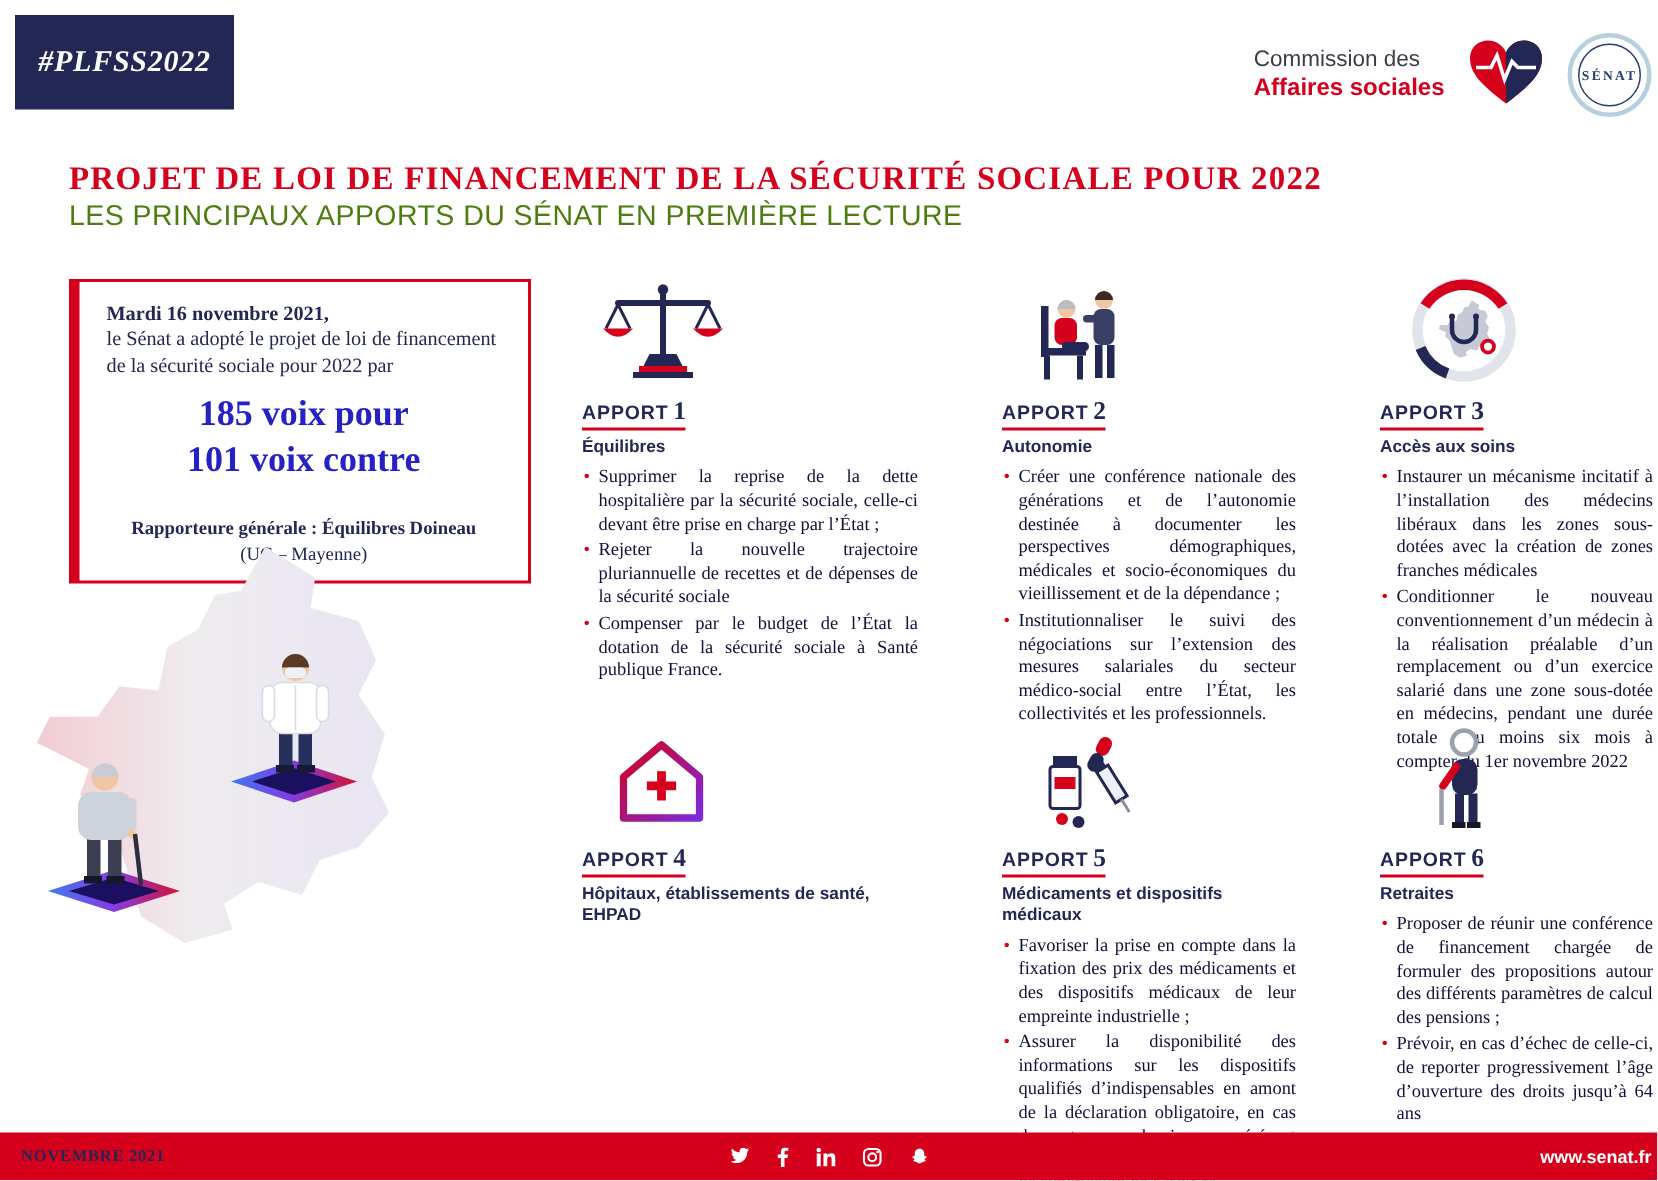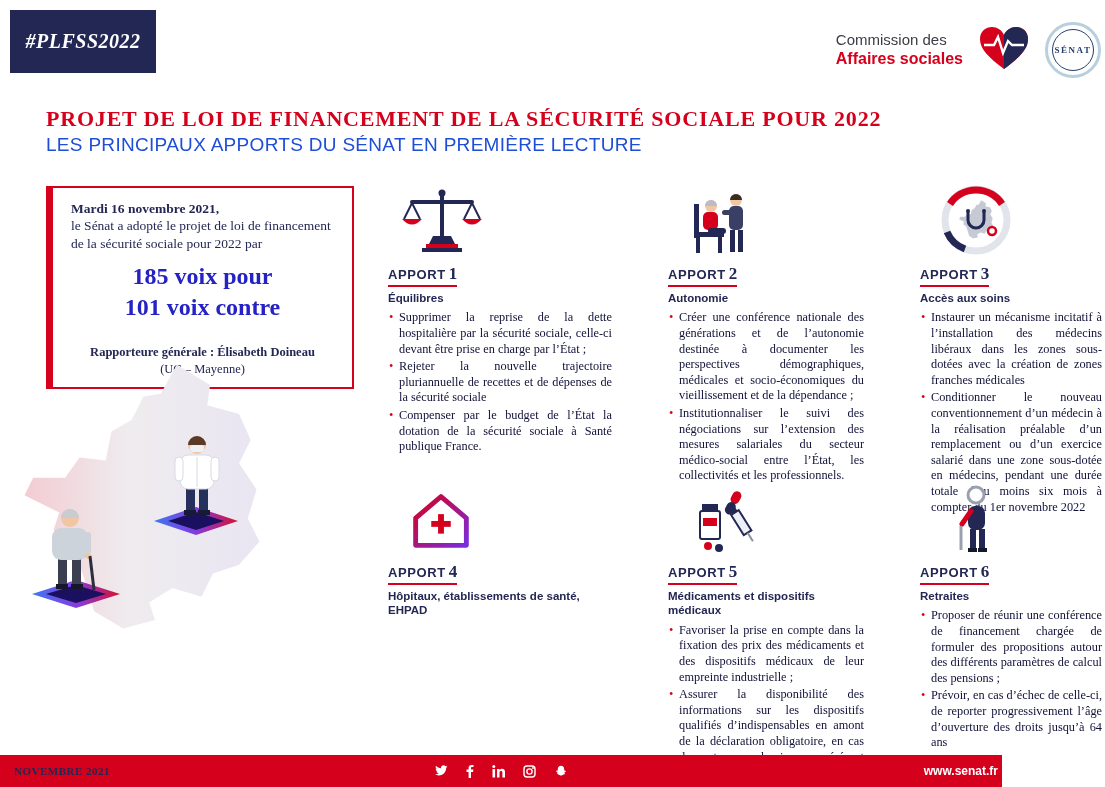--- a/index.html
+++ b/index.html
@@ -17,21 +17,21 @@
   .commission .l2 { color:#d5001c; font-size:16px; font-weight:bold; }
   .senat-logo { width:56px; height:56px; border-radius:50%; border:3px solid #b7cfdf;
     display:flex; align-items:center; justify-content:center; position:relative; background:#fff; }
   .senat-logo::before { content:""; position:absolute; inset:4px; border:1px solid #27406e; border-radius:50%; }
   .senat-logo span { font-family:"Liberation Serif", serif; font-size:9px; letter-spacing:1.5px; color:#27406e; font-weight:bold; }
 
   
   .main-title { position:absolute; left:46px; top:106px; font-family:"Liberation Serif", serif;
     font-weight:bold; font-size:22px; letter-spacing:.8px; color:#d5001c; }
   .sub-title { position:absolute; left:46px; top:134px; font-family:"Liberation Sans", sans-serif;
-    font-size:19px; letter-spacing:.3px; color:#1d4ed8; }
+    font-size:19px; letter-spacing:.3px; color:#4d7c0f; }
 
   
   .vote-box { position:absolute; left:46px; top:186px; width:308px; border:2px solid #d5001c;
     border-left-width:7px; padding:13px 18px 9px 18px; color:#232753; }
   .vb-date { font-weight:bold; font-size:13.5px; }
   .vb-intro { font-size:13.5px; line-height:1.3; }
   .vb-votes { text-align:center; color:#2421c5; font-weight:bold; font-size:24px; line-height:1.3; margin:9px 0 21px; }
   .vb-rapporteur { text-align:center; font-size:12.5px; line-height:1.35; }
   .vb-rapporteur .b { font-weight:bold; }
 
@@ -49,21 +49,21 @@
     letter-spacing:.6px; color:#232753; }
   .apport-num { font-family:"Liberation Serif", serif; font-weight:bold; font-size:17px; color:#232753; margin-left:3px; }
   .apport-title { font-family:"Liberation Sans", sans-serif; font-weight:bold; font-size:11.5px;
     color:#232753; line-height:1.25; margin:2px 0 5px; }
   .apport-list { list-style:none; margin:0; padding-left:11px; }
   .apport-list li { position:relative; font-size:12.3px; line-height:1.27; color:#101038;
     text-align:justify; margin-bottom:2px; }
   .apport-list li::before { content:"•"; color:#d5001c; position:absolute; left:-10px; top:0; }
 
   
-  .footer { position:absolute; left:0; bottom:0; width:1002px; height:32px; background:#d5001c;
+  .footer { position:absolute; left:0; bottom:0; width:1105px; height:32px; background:#d5001c;
     display:flex; align-items:center; z-index:5;gap:28px; }
   .footer-date { color:#232753; font-family:"Liberation Serif", serif; font-weight:bold;
     font-size:11px; letter-spacing:.5px; padding-left:14px; }
   .footer-social { position:absolute; left:50%; transform:translateX(-50%); display:flex; gap:18px; align-items:center; }
   .footer-social svg { display:block; }
   .footer-site { margin-left:auto; padding-right:4px; color:#fff;
     font-family:"Liberation Sans", sans-serif; font-weight:bold; font-size:12px; }
 </style>
 </head>
 <body>
@@ -100,21 +100,21 @@
   <div class="sub-title">LES PRINCIPAUX APPORTS DU SÉNAT EN PREMIÈRE LECTURE</div>
 
   <div class="vote-box">
     <div class="vb-date">Mardi 16 novembre 2021,</div>
     <div class="vb-intro">le Sénat a adopté le projet de loi de financement de la sécurité sociale pour 2022 par</div>
     <div class="vb-votes">
       <div>185 voix pour</div>
       <div>101 voix contre</div>
     </div>
     <div class="vb-rapporteur">
-      <span class="b">Rapporteure générale :</span><span class="b"> Élisabeth Doineau</span><br>
+      <span class="b">Rapporteure générale :</span><span class="b"> Équilibres Doineau</span><br>
       <span>(UC – Mayenne)</span>
     </div>
   </div>
 
   <div class="map-zone">
     <svg width="340" height="330" viewBox="0 0 340 330">
       <defs>
         <linearGradient id="mapGrad" x1="0" y1="0" x2="1" y2="0">
           <stop offset="0" stop-color="#f2ccd2"></stop>
             <stop offset="0.45" stop-color="#efecef"></stop>

